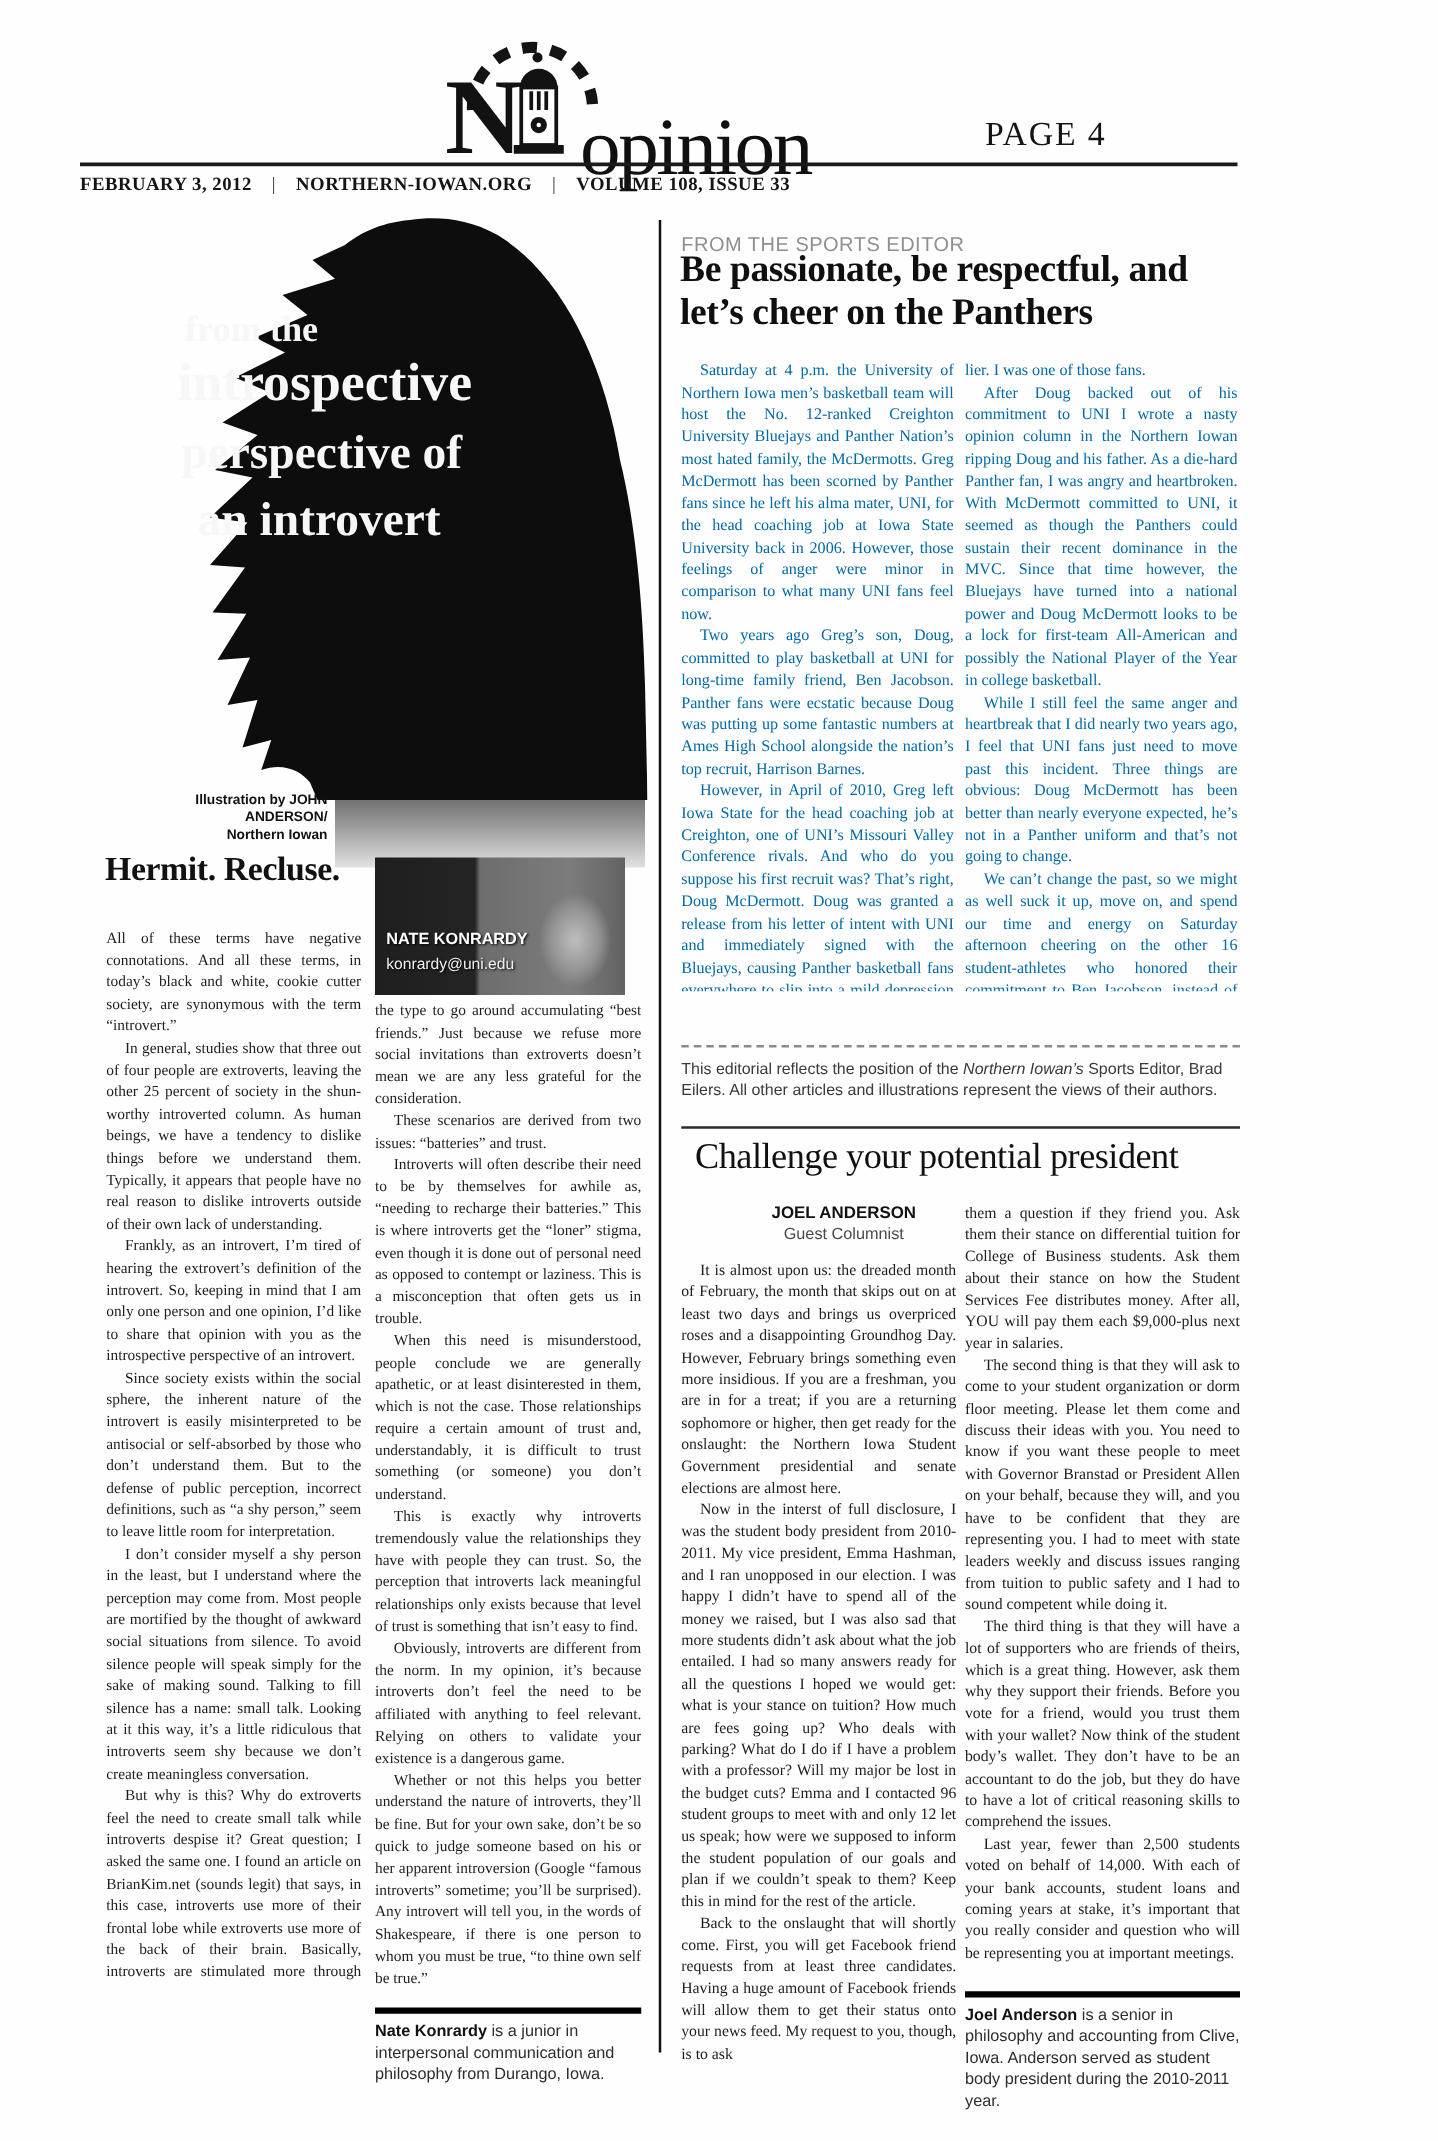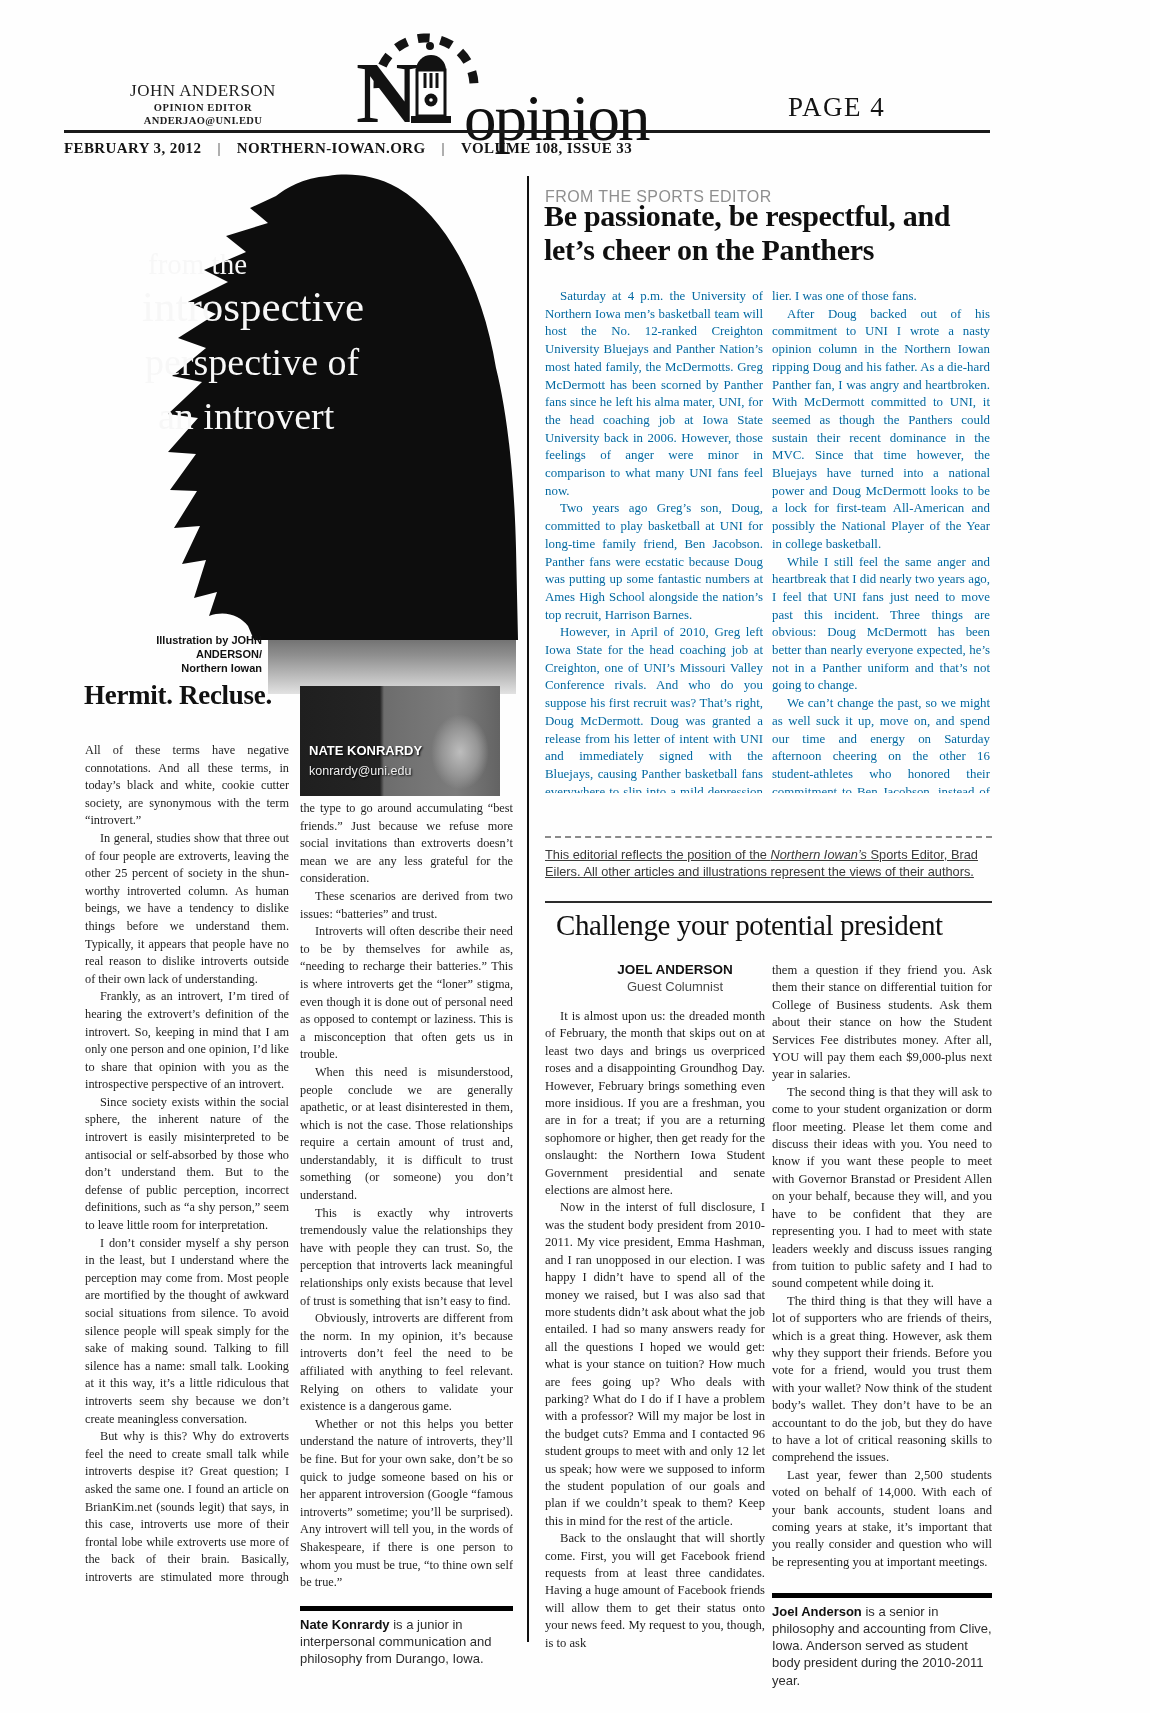--- a/index.html
+++ b/index.html
@@ -15,21 +15,21 @@
   .logo-wrap{left:356px;top:30px;width:350px;height:110px;}
   .logo-word{position:absolute;left:108px;top:56px;font-size:65px;line-height:1;
              font-family:"Liberation Serif",serif;letter-spacing:-2px;color:#101010;}
   .page-label{left:788px;top:92px;font-size:27px;letter-spacing:1.5px;color:#141414;}
   .head-rule{left:64px;top:130px;width:926px;height:3px;background:#1a1a1a;}
   .dateline{left:64px;top:140px;width:926px;text-align:left;font-size:15px;font-weight:bold;
             letter-spacing:.4px;color:#141414;}
   .dateline .sep{font-weight:normal;margin:0 16px;color:#333;}
 
   
-  .illo{left:78px;top:168px;width:440px;height:472px;}
+  .illo{left:78px;top:168px;width:440px;height:472px;font-weight:bold;}
   .illo-text{position:absolute;color:#f7f7f7;font-family:"Liberation Serif",serif;}
   .shoulder{left:268px;top:556px;width:248px;height:138px;
             background:linear-gradient(180deg,#141414 0%,#3f3f3f 40%,#8f8f8f 72%,#e2e2e2 100%);}
   .illo-credit{left:96px;top:634px;width:166px;text-align:right;
                font-family:"Liberation Sans",sans-serif;font-weight:bold;font-size:11px;line-height:1.25;color:#111;}
   .feature-headline{left:84px;top:681px;width:270px;font-size:27px;font-weight:bold;line-height:1.1;
                     letter-spacing:-.3px;color:#111;}
   .author-card{left:300px;top:686px;width:200px;height:110px;overflow:hidden;
      background:
        radial-gradient(ellipse 40px 52px at 160px 66px,#bdbdbd 0%,#969696 45%,rgba(0,0,0,0) 72%),
@@ -54,41 +54,36 @@
 
   .main-divider{left:527px;top:176px;width:2px;height:1466px;background:#111;}
 
   
   .kicker{left:545px;top:188px;font-family:"Liberation Sans",sans-serif;font-size:16px;
           letter-spacing:.4px;color:#8f8f8f;}
   .sports-headline{left:544px;top:199px;width:445px;font-size:30px;font-weight:bold;line-height:1.13;
                    letter-spacing:-.3px;color:#0f0f0f;}
   .dashed-rule{left:545px;top:836px;width:447px;border-top:2px dashed #8a8a8a;}
   .ed-note{left:545px;top:846px;width:450px;font-family:"Liberation Sans",sans-serif;
-           font-size:12.8px;line-height:1.34;color:#3a3a3a;text-align:left;text-decoration:underline;}
+           font-size:12.8px;line-height:1.34;color:#3a3a3a;text-align:left;}
   .ed-note .ital{font-style:italic;}
   .section-rule{left:545px;top:901px;width:447px;height:2px;background:#2c2c2c;}
 
   
   .pres-headline{left:545px;top:910px;width:450px;font-size:29px;line-height:1.1;
                  letter-spacing:-.4px;white-space:nowrap;color:#101010;margin-left:11px;}
   .pres-byline{left:575px;top:962px;width:200px;text-align:center;font-family:"Liberation Sans",sans-serif;}
   .pres-byline .name{font-weight:bold;font-size:13.5px;color:#111;display:block;}
   .pres-byline .title{font-size:13px;color:#4a4a4a;display:block;margin-top:2px;}
 </style>
 </head>
 <body>
 
 <div id="page">
 
-  <div class="abs editor-block">
-    <div class="editor-name">JOHN ANDERSON</div>
-    <div class="editor-title">OPINION EDITOR</div>
-    <div class="editor-email">ANDERJAO@UNI.EDU</div>
-  </div>
 
   <div class="abs logo-wrap">
     <svg width="130" height="110" viewBox="0 0 130 110">
       <path d="M22 58 A 45 45 0 0 1 118 54" fill="none" stroke="#141414" stroke-width="9" stroke-dasharray="12 11"></path>
       <text x="0" y="92" font-family="Liberation Serif, serif" font-weight="bold" font-size="86" fill="#121212">N</text>
       <circle cx="74" cy="16" r="4" fill="#121212"></circle>
       <path d="M60 40 A 15 15 0 0 1 90 40 Z" fill="#121212"></path>
       <rect x="61" y="40" width="28" height="46" fill="#ffffff" stroke="#121212" stroke-width="3"></rect>
       <line x1="69" y1="43" x2="69" y2="58" stroke="#121212" stroke-width="3"></line>
       <line x1="75" y1="43" x2="75" y2="58" stroke="#121212" stroke-width="3"></line>

